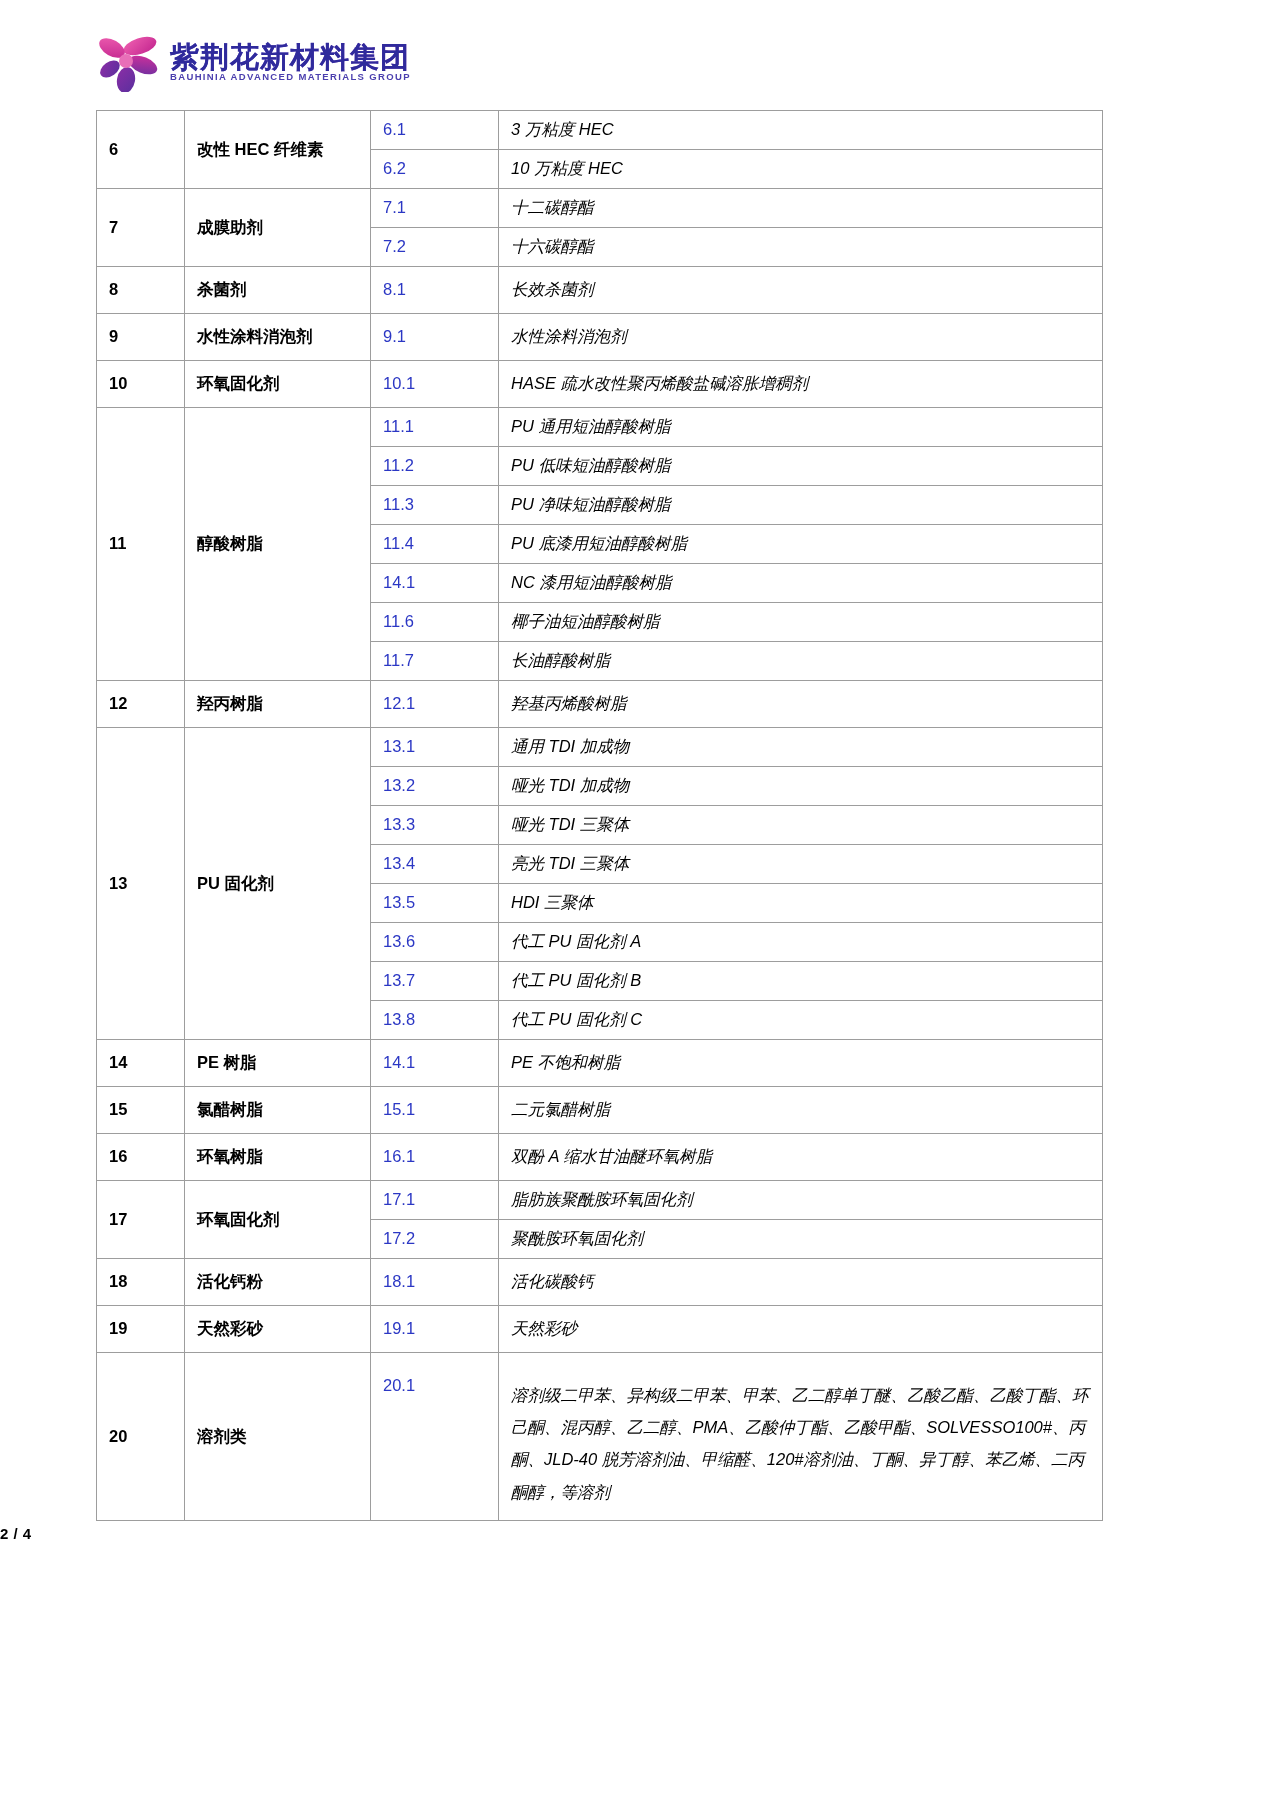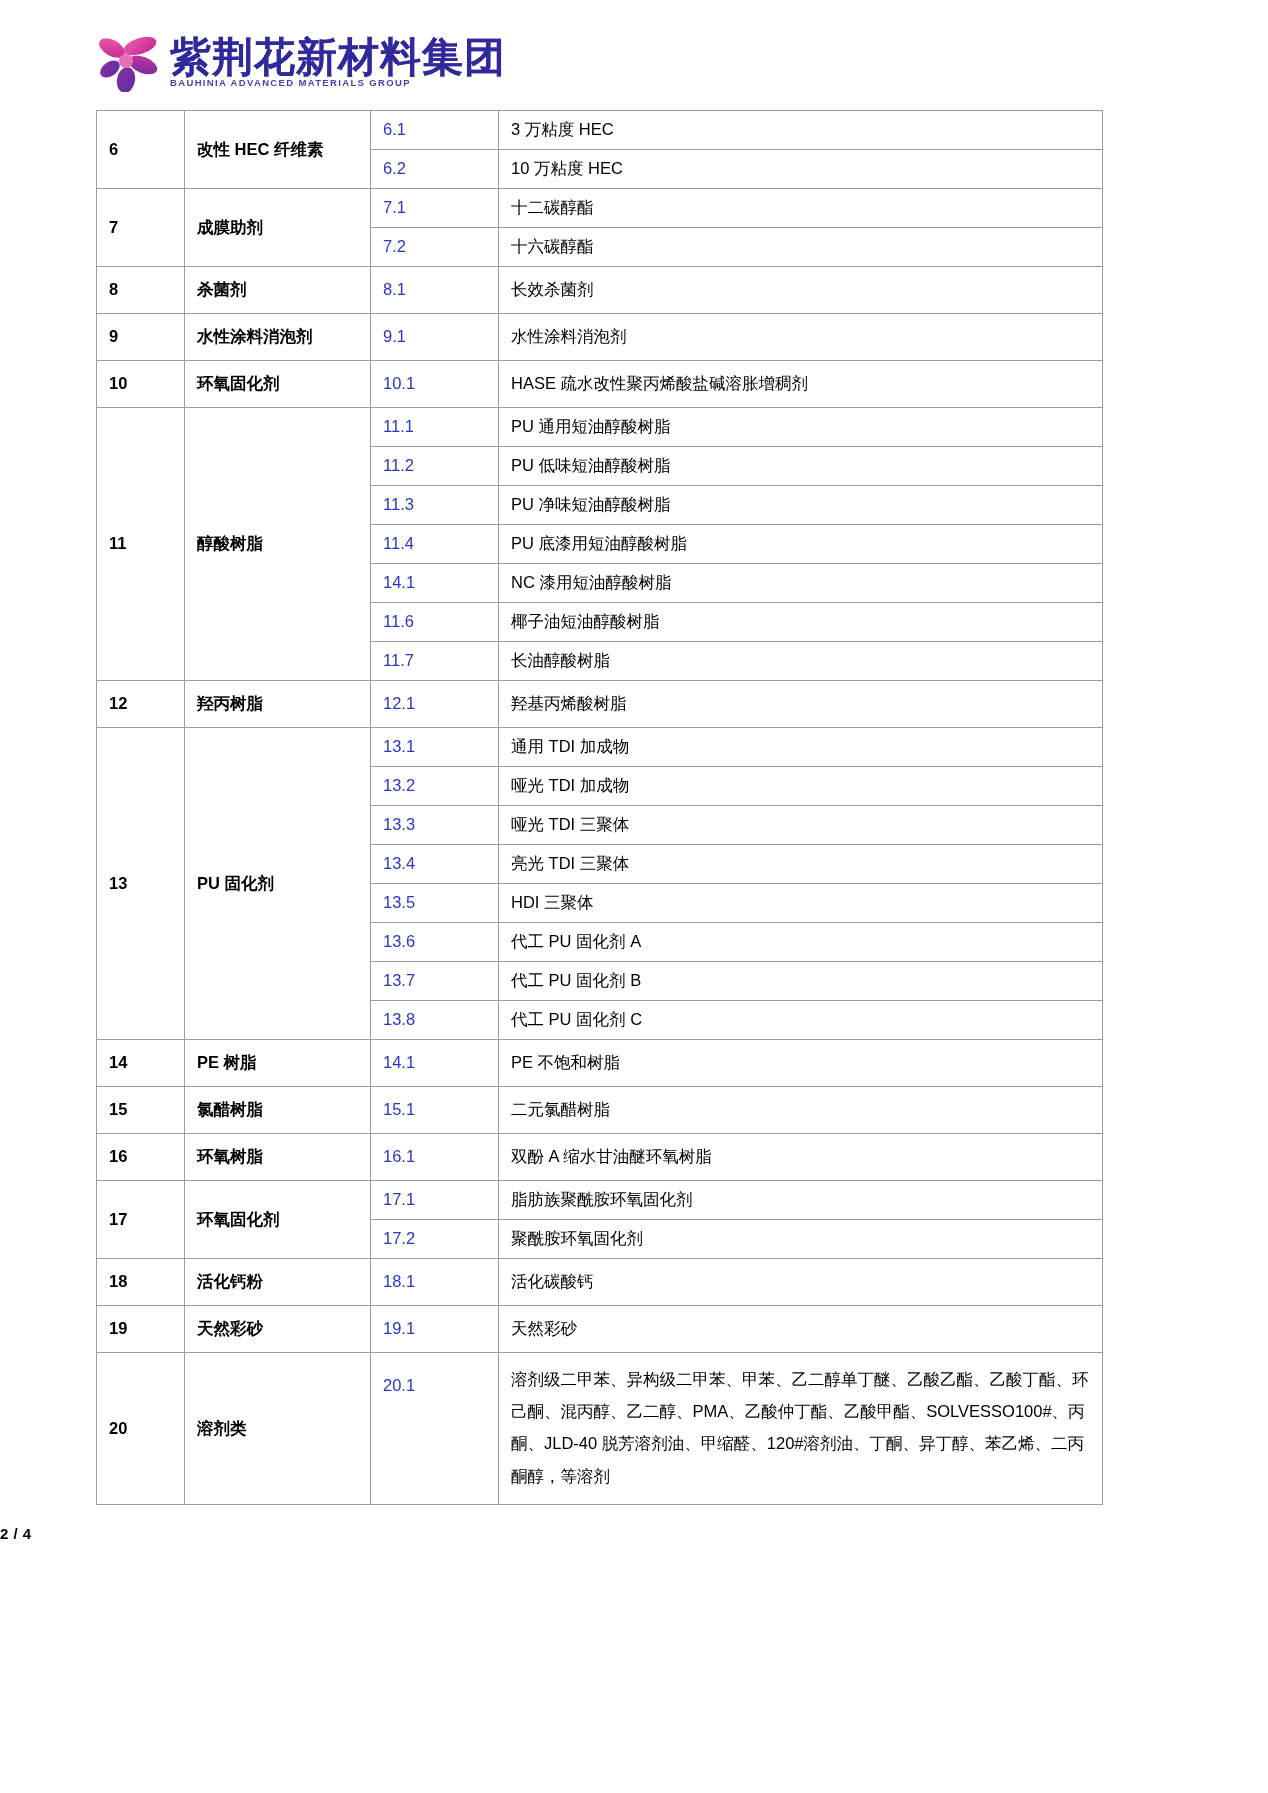--- a/index.html
+++ b/index.html
@@ -39,21 +39,21 @@
     flex: 0 0 auto;
   }
   .logo-mark svg { display:block; }
   .logo-text-block {
     display: flex;
     flex-direction: column;
     justify-content: center;
     line-height: 1;
   }
   .logo-cn {
-    font-size: 41px;
+    font-size: 29px;
     font-weight: bold;
     letter-spacing: 1px;
     background: linear-gradient(90deg,#3b2fa8 0%, #5b3fbf 45%, #7a30a8 100%);
     -webkit-background-clip: text;
     background-clip: text;
     color: #2f2a9c;
     white-space: nowrap;
   }
   .logo-en {
     font-size: 9.5px;
@@ -100,24 +100,25 @@
     vertical-align: top;
     padding-top: 9px;
   }
   .cell-sub {
     color: #2b37c4;
     font-size: 16.5px;
   }
   .cell-desc {
     color: #000;
     font-size: 16.5px;
+    font-style: italic;
   }
   .cell-desc.multiline {
     vertical-align: top;
-    padding-top: 10px;
+    padding-top: 26px;
     padding-bottom: 12px;
     line-height: 1.95;
   }
   tr.tall td { height: 46px; }
 
   
   .footer {
     position: absolute;
     top: 1525px;
     left: 0;

